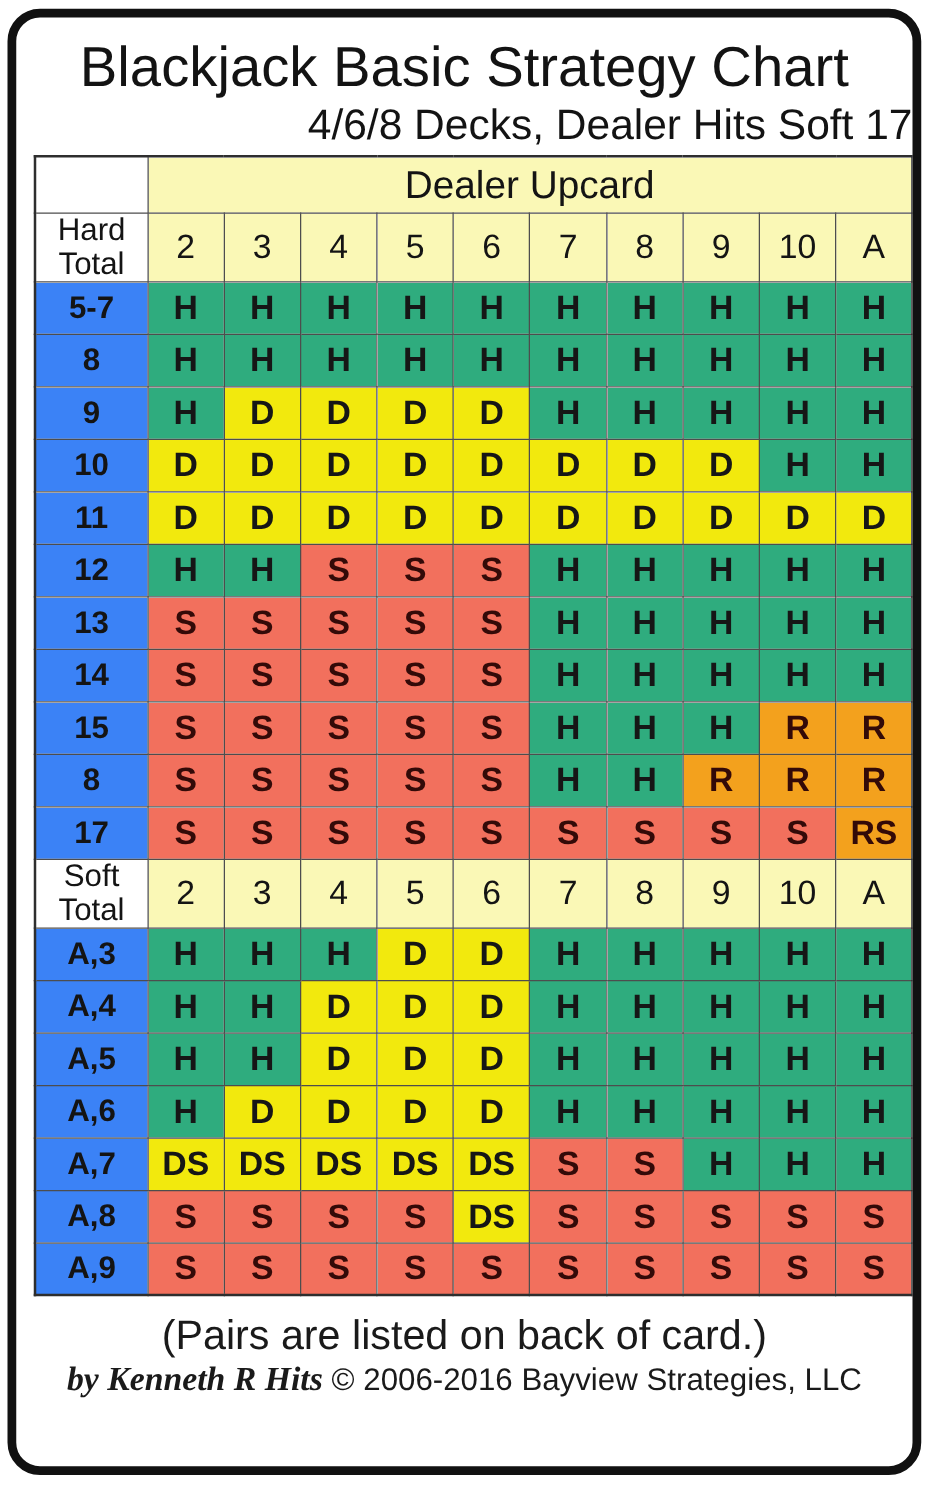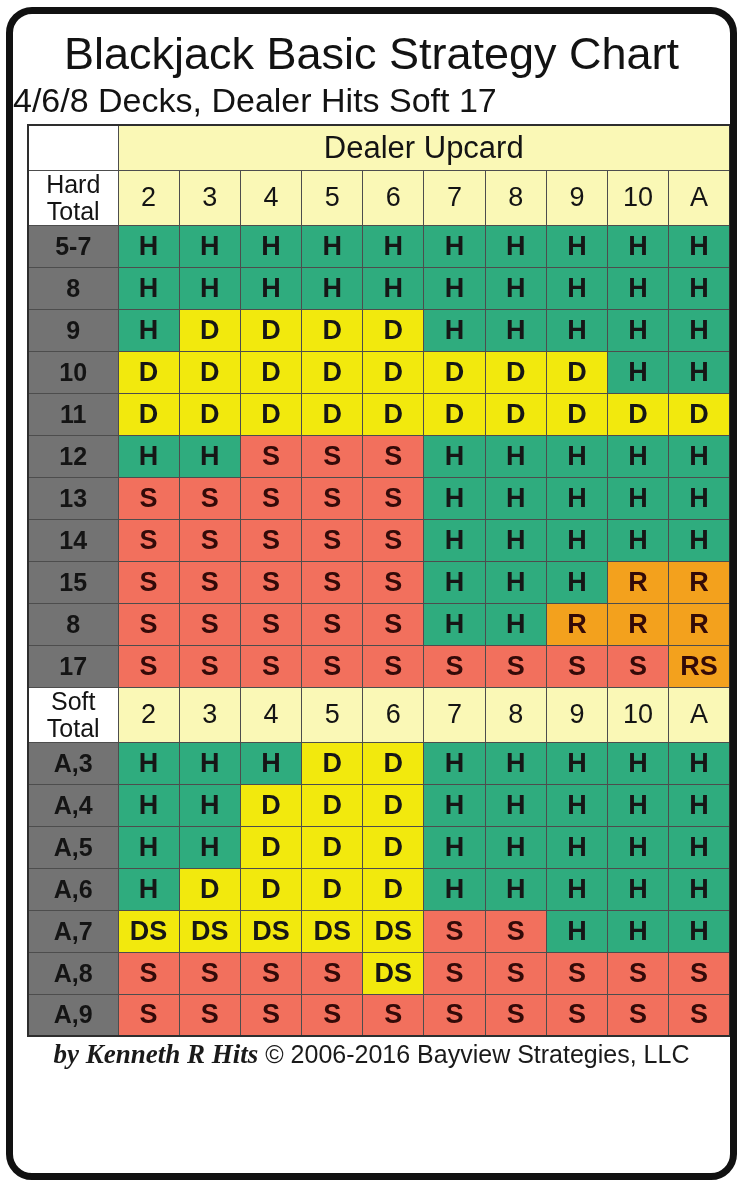--- a/index.html
+++ b/index.html
@@ -26,21 +26,21 @@
   .title {
     margin-top: 14px;
     text-align: center;
     font-size: 45px;
     line-height: 52px;
     color: #131313;
     letter-spacing: 0px;
     white-space: nowrap;
   }
   .subtitle {
-    text-align: left;
+    text-align: right;
     font-size: 34px;
     line-height: 40px;
     color: #131313;
     white-space: nowrap;
   }
   table.strategy {
     margin-left: 14px;
     margin-top: 4px;
     border-collapse: collapse;
     table-layout: fixed;
@@ -69,21 +69,21 @@
     line-height: 1.08;
     color: #141414;
     padding: 0 6px;
   }
   td.col-head {
     background: #faf8b6;
     font-size: 27px;
     color: #141414;
   }
   td.row-label {
-    background: #737373;
+    background: #3b82f6;
     font-size: 25px;
     font-weight: bold;
     color: #141414;
   }
   td.action {
     font-size: 27px;
     font-weight: bold;
   }
   .footer-note {
     margin-top: 12px;
@@ -393,17 +393,18 @@
           <td class="action" style="background: rgb(242, 112, 93); color: rgb(51, 10, 8);">S</td>
           <td class="action" style="background: rgb(242, 112, 93); color: rgb(51, 10, 8);">S</td>
           <td class="action" style="background: rgb(242, 112, 93); color: rgb(51, 10, 8);">S</td>
           <td class="action" style="background: rgb(242, 112, 93); color: rgb(51, 10, 8);">S</td>
           <td class="action" style="background: rgb(242, 112, 93); color: rgb(51, 10, 8);">S</td>
           <td class="action" style="background: rgb(242, 112, 93); color: rgb(51, 10, 8);">S</td>
         </tr>
       </tbody>
     </table>
 
+  <div class="footer-note">(Pairs are listed on back of card.)</div>
   <div class="credit-line">
     <span class="credit-author">by Kenneth R Hits</span>
     <span class="credit-copyright">© 2006-2016 Bayview Strategies, LLC</span>
   </div>
 </div>
 
 </body></html>

